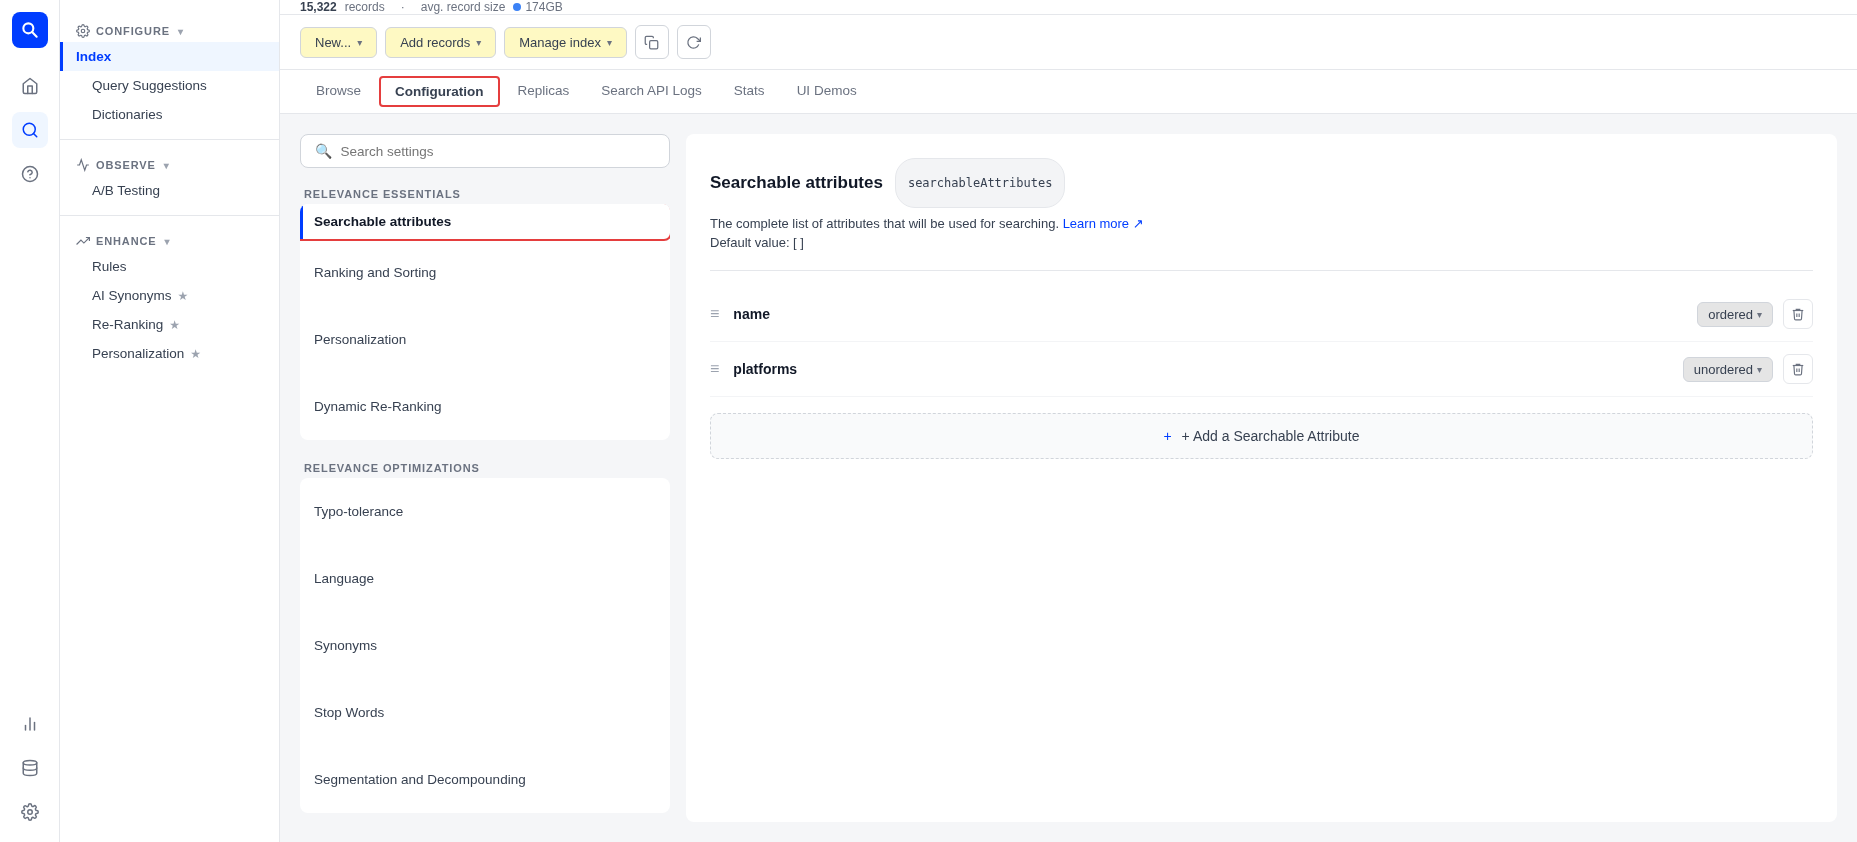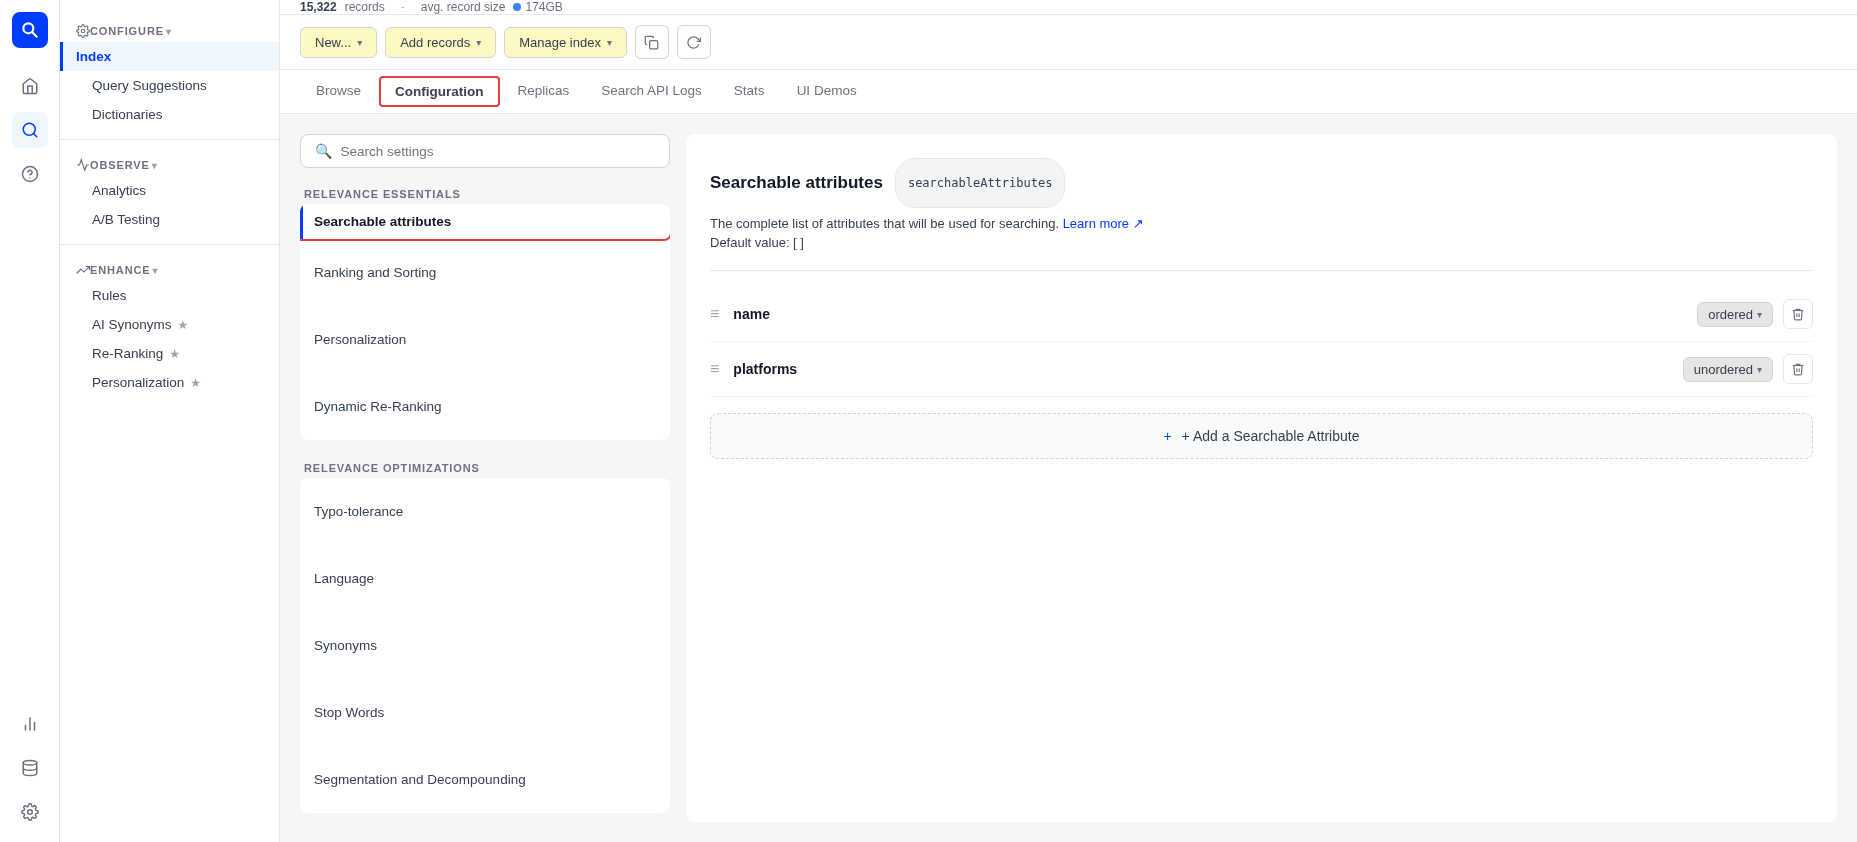--- a/index.html
+++ b/index.html
@@ -51,21 +51,21 @@
       flex-shrink: 0;
     }
     .sidebar-section-header {
       font-size: 11px;
       font-weight: 700;
       color: #6b7280;
       letter-spacing: 0.08em;
       padding: 8px 16px 4px 16px;
       display: flex;
       align-items: center;
-      gap: 0;
+      gap: 6px;
       cursor: pointer;
     }
     .sidebar-item {
       padding: 7px 16px;
       font-size: 13.5px;
       color: #374151;
       cursor: pointer;
       display: flex;
       align-items: center;
       gap: 6px;
@@ -404,23 +404,20 @@
   <div class="sidebar-item sub">
     <span>Dictionaries</span>
   </div>
   <div class="sidebar-divider"></div>
   <div class="sidebar-section-header">
     <svg width="14" height="14" viewBox="0 0 24 24" fill="none" stroke="currentColor" stroke-width="2">
         <polyline points="22 12 18 12 15 21 9 3 6 12 2 12"></polyline>
       </svg>
     <span>OBSERVE</span>
     <span style="margin-left:2px; color:#9ca3af; font-size:10px;">▾</span>
-  </div>
-  <div class="sidebar-item sub">
-    <span>Analytics</span>
   </div>
   <div class="sidebar-item sub">
     <span>A/B Testing</span>
   </div>
   <div class="sidebar-divider"></div>
   <div class="sidebar-section-header">
     <svg width="14" height="14" viewBox="0 0 24 24" fill="none" stroke="currentColor" stroke-width="2">
         <polyline points="23 6 13.5 15.5 8.5 10.5 1 18"></polyline>
         <polyline points="17 6 23 6 23 12"></polyline>
       </svg>

